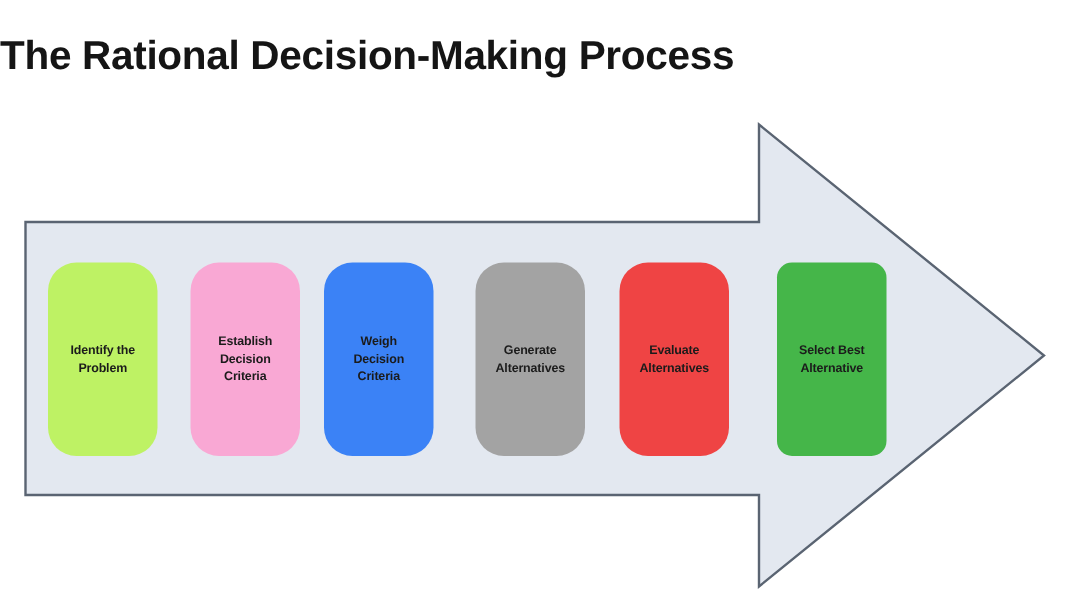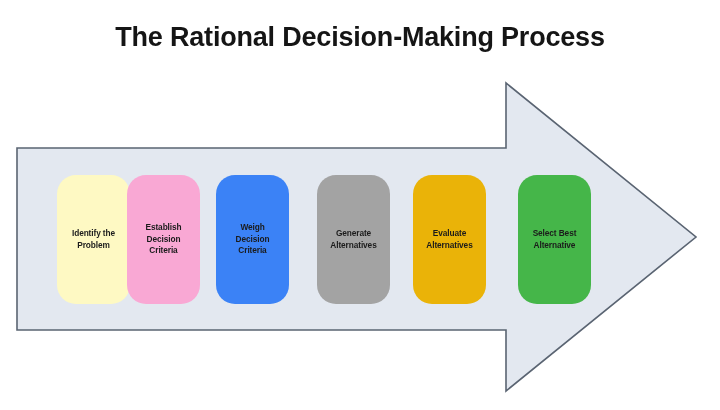--- a/index.html
+++ b/index.html
@@ -22,21 +22,21 @@
     width: 720px;
     height: 410px;
   }
 
   
   #title {
     position: absolute;
     left: 0;
     top: 22px;
     width: 720px;
-    text-align: center;
+    text-align: left;
     font-family: "Liberation Sans", sans-serif;
     font-size: 27px;
     font-weight: bold;
     letter-spacing: -0.2px;
     color: #151515;
     white-space: nowrap;
   }
 
   
   #arrow-svg {
@@ -86,21 +86,21 @@
 <div id="stage">
 
   <div id="title">The Rational Decision-Making Process</div>
 
   <svg id="arrow-svg" viewBox="0 0 720 410" xmlns="http://www.w3.org/2000/svg">
     <polygon points="17,148 506,148 506,83 696,237 506,391 506,330 17,330" fill="#E3E8F0" stroke="#5A6472" stroke-width="1.6" stroke-linejoin="miter"></polygon>
   </svg>
 
   <div id="steps">
 
-    <div class="step-box" style="left:0px;   background:#fef9c3;margin-left:25px;">
+    <div class="step-box" style="left:0px;   background:#bef264;">
       <span class="step-label">Identify the
 Problem</span>
     </div>
 
     <div class="step-box" style="left:95px;  background:#f9a8d4;">
       <span class="step-label">Establish
 Decision
 Criteria</span>
     </div>
 
@@ -108,24 +108,24 @@
       <span class="step-label">Weigh
 Decision
 Criteria</span>
     </div>
 
     <div class="step-box" style="left:285px; background:#a3a3a3;">
       <span class="step-label">Generate
 Alternatives</span>
     </div>
 
-    <div class="step-box" style="left:381px; background:#eab308;">
+    <div class="step-box" style="left:381px; background:#ef4444;">
       <span class="step-label">Evaluate
 Alternatives</span>
     </div>
 
-    <div class="step-box" style="left:486px; background:#45B649;">
+    <div class="step-box" style="left:486px; background:#45B649;border-radius:10px;">
       <span class="step-label">Select Best
 Alternative</span>
     </div>
 
   </div>
 </div>
 
 </body></html>

